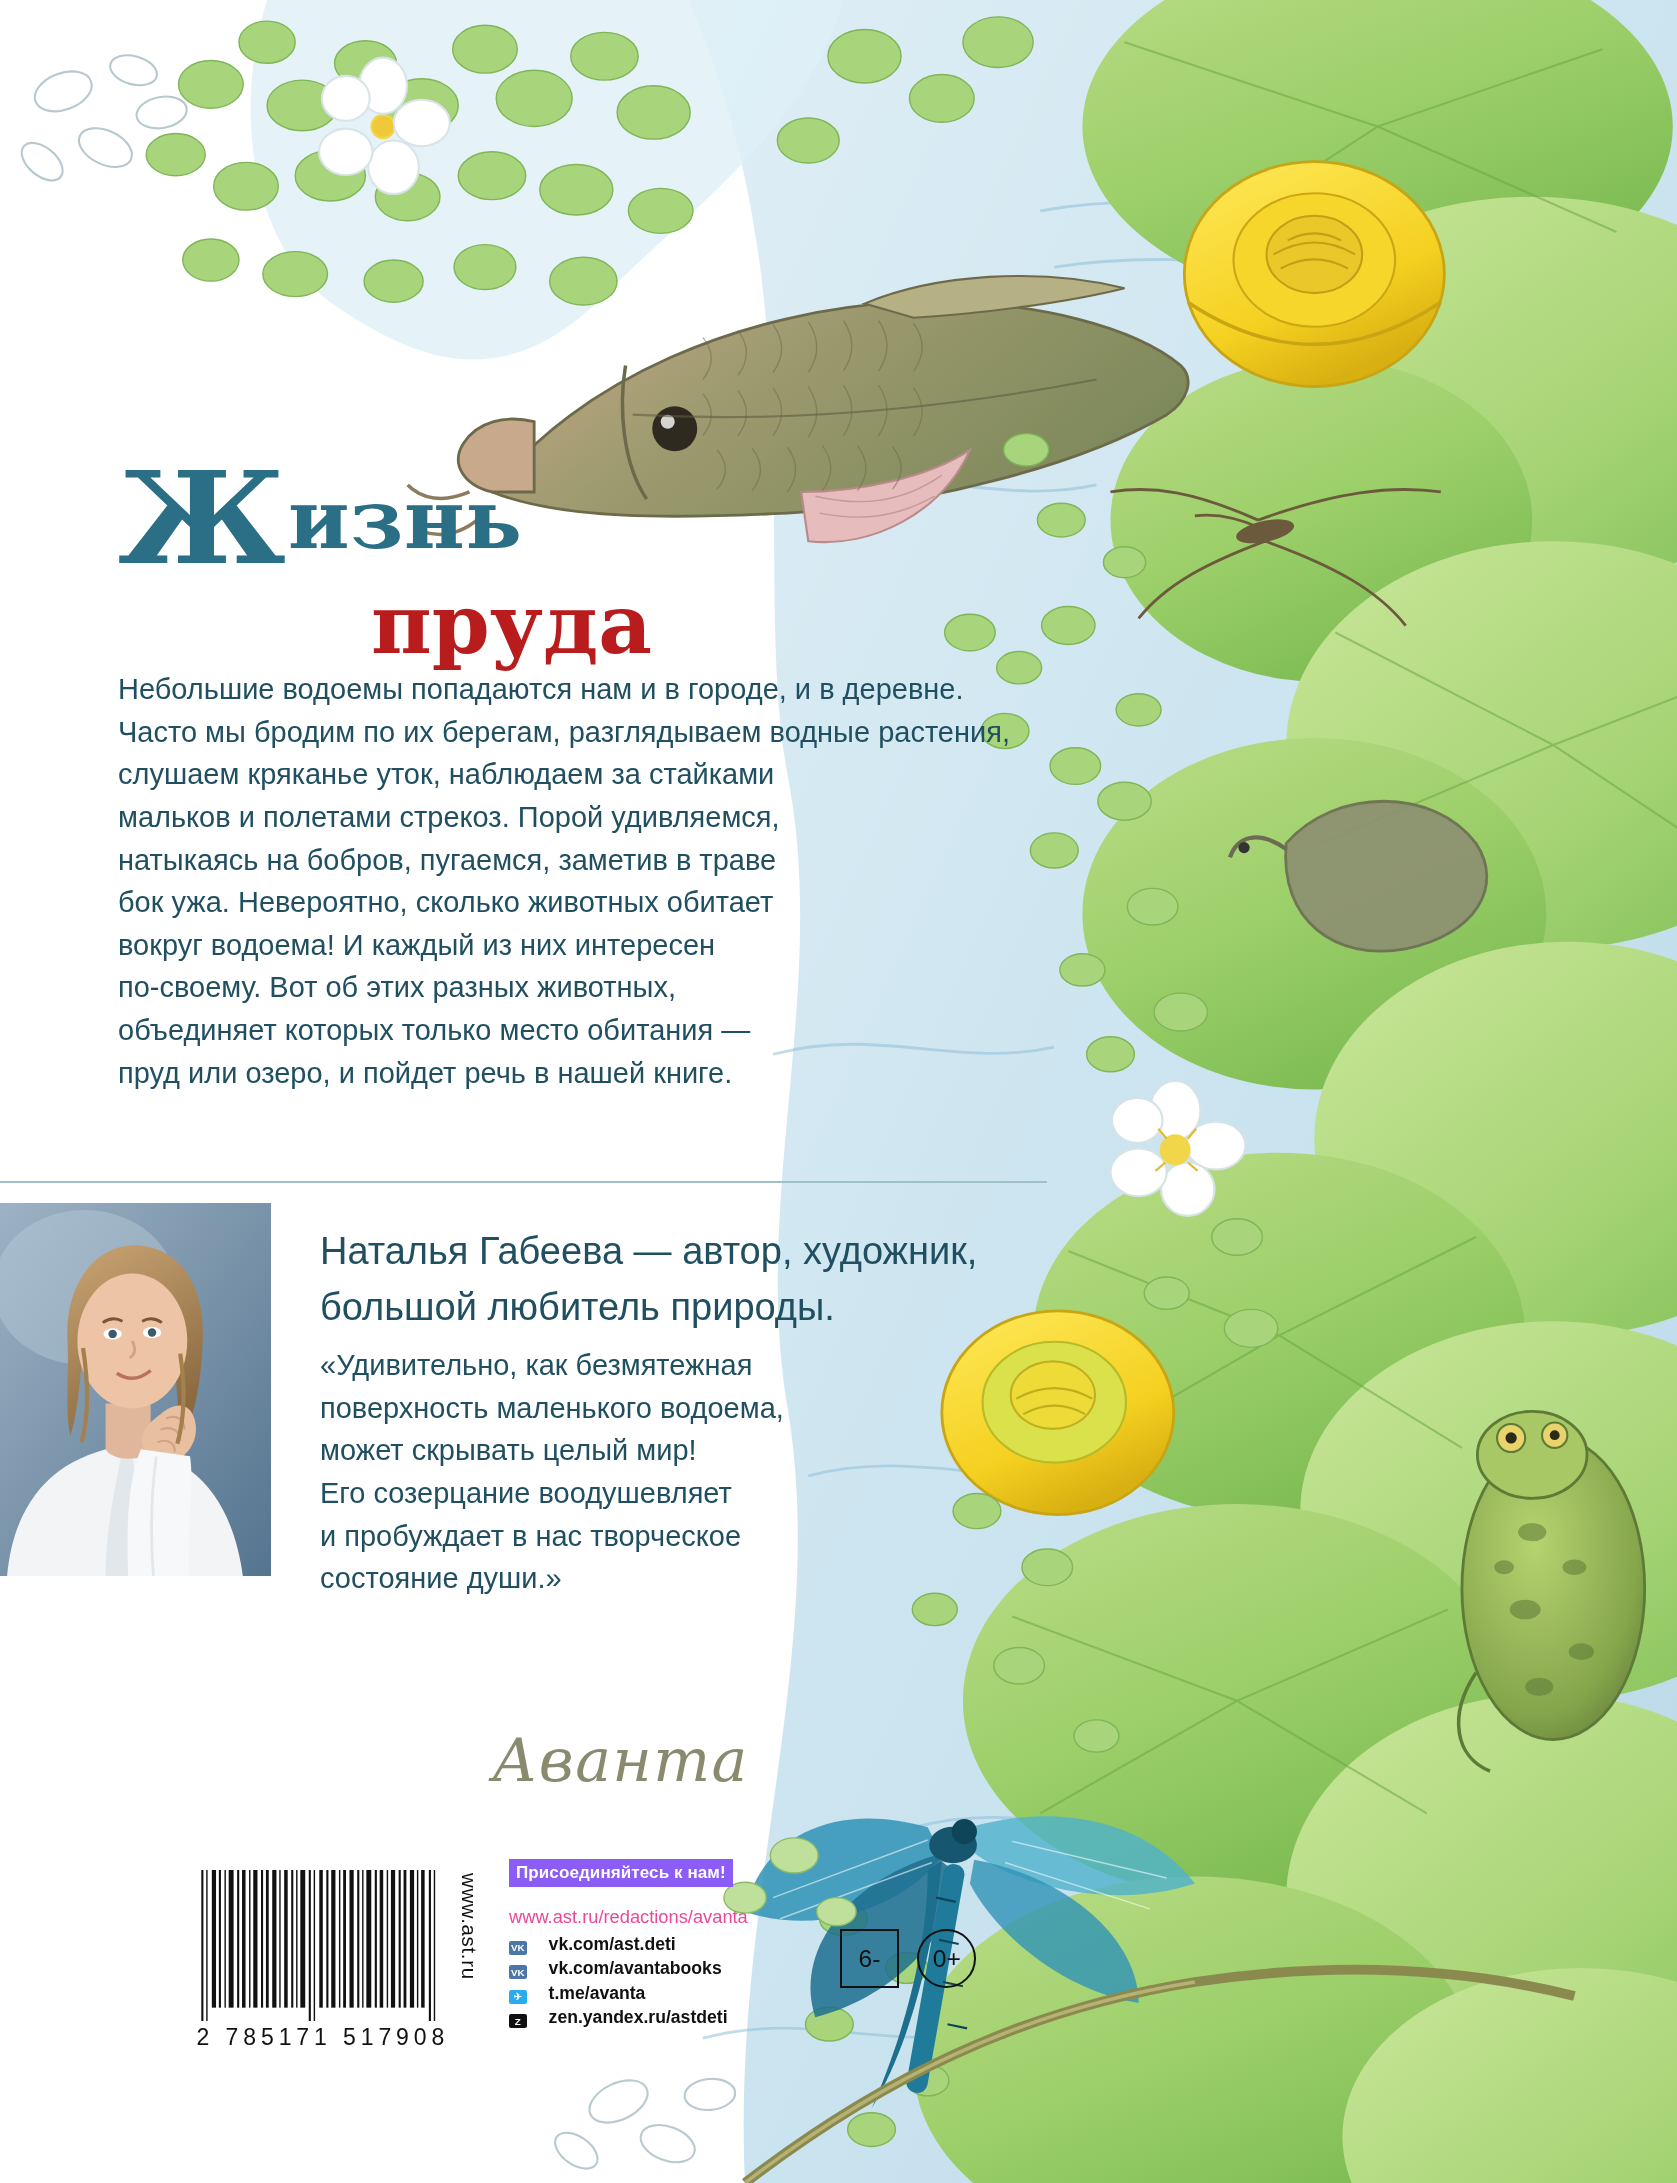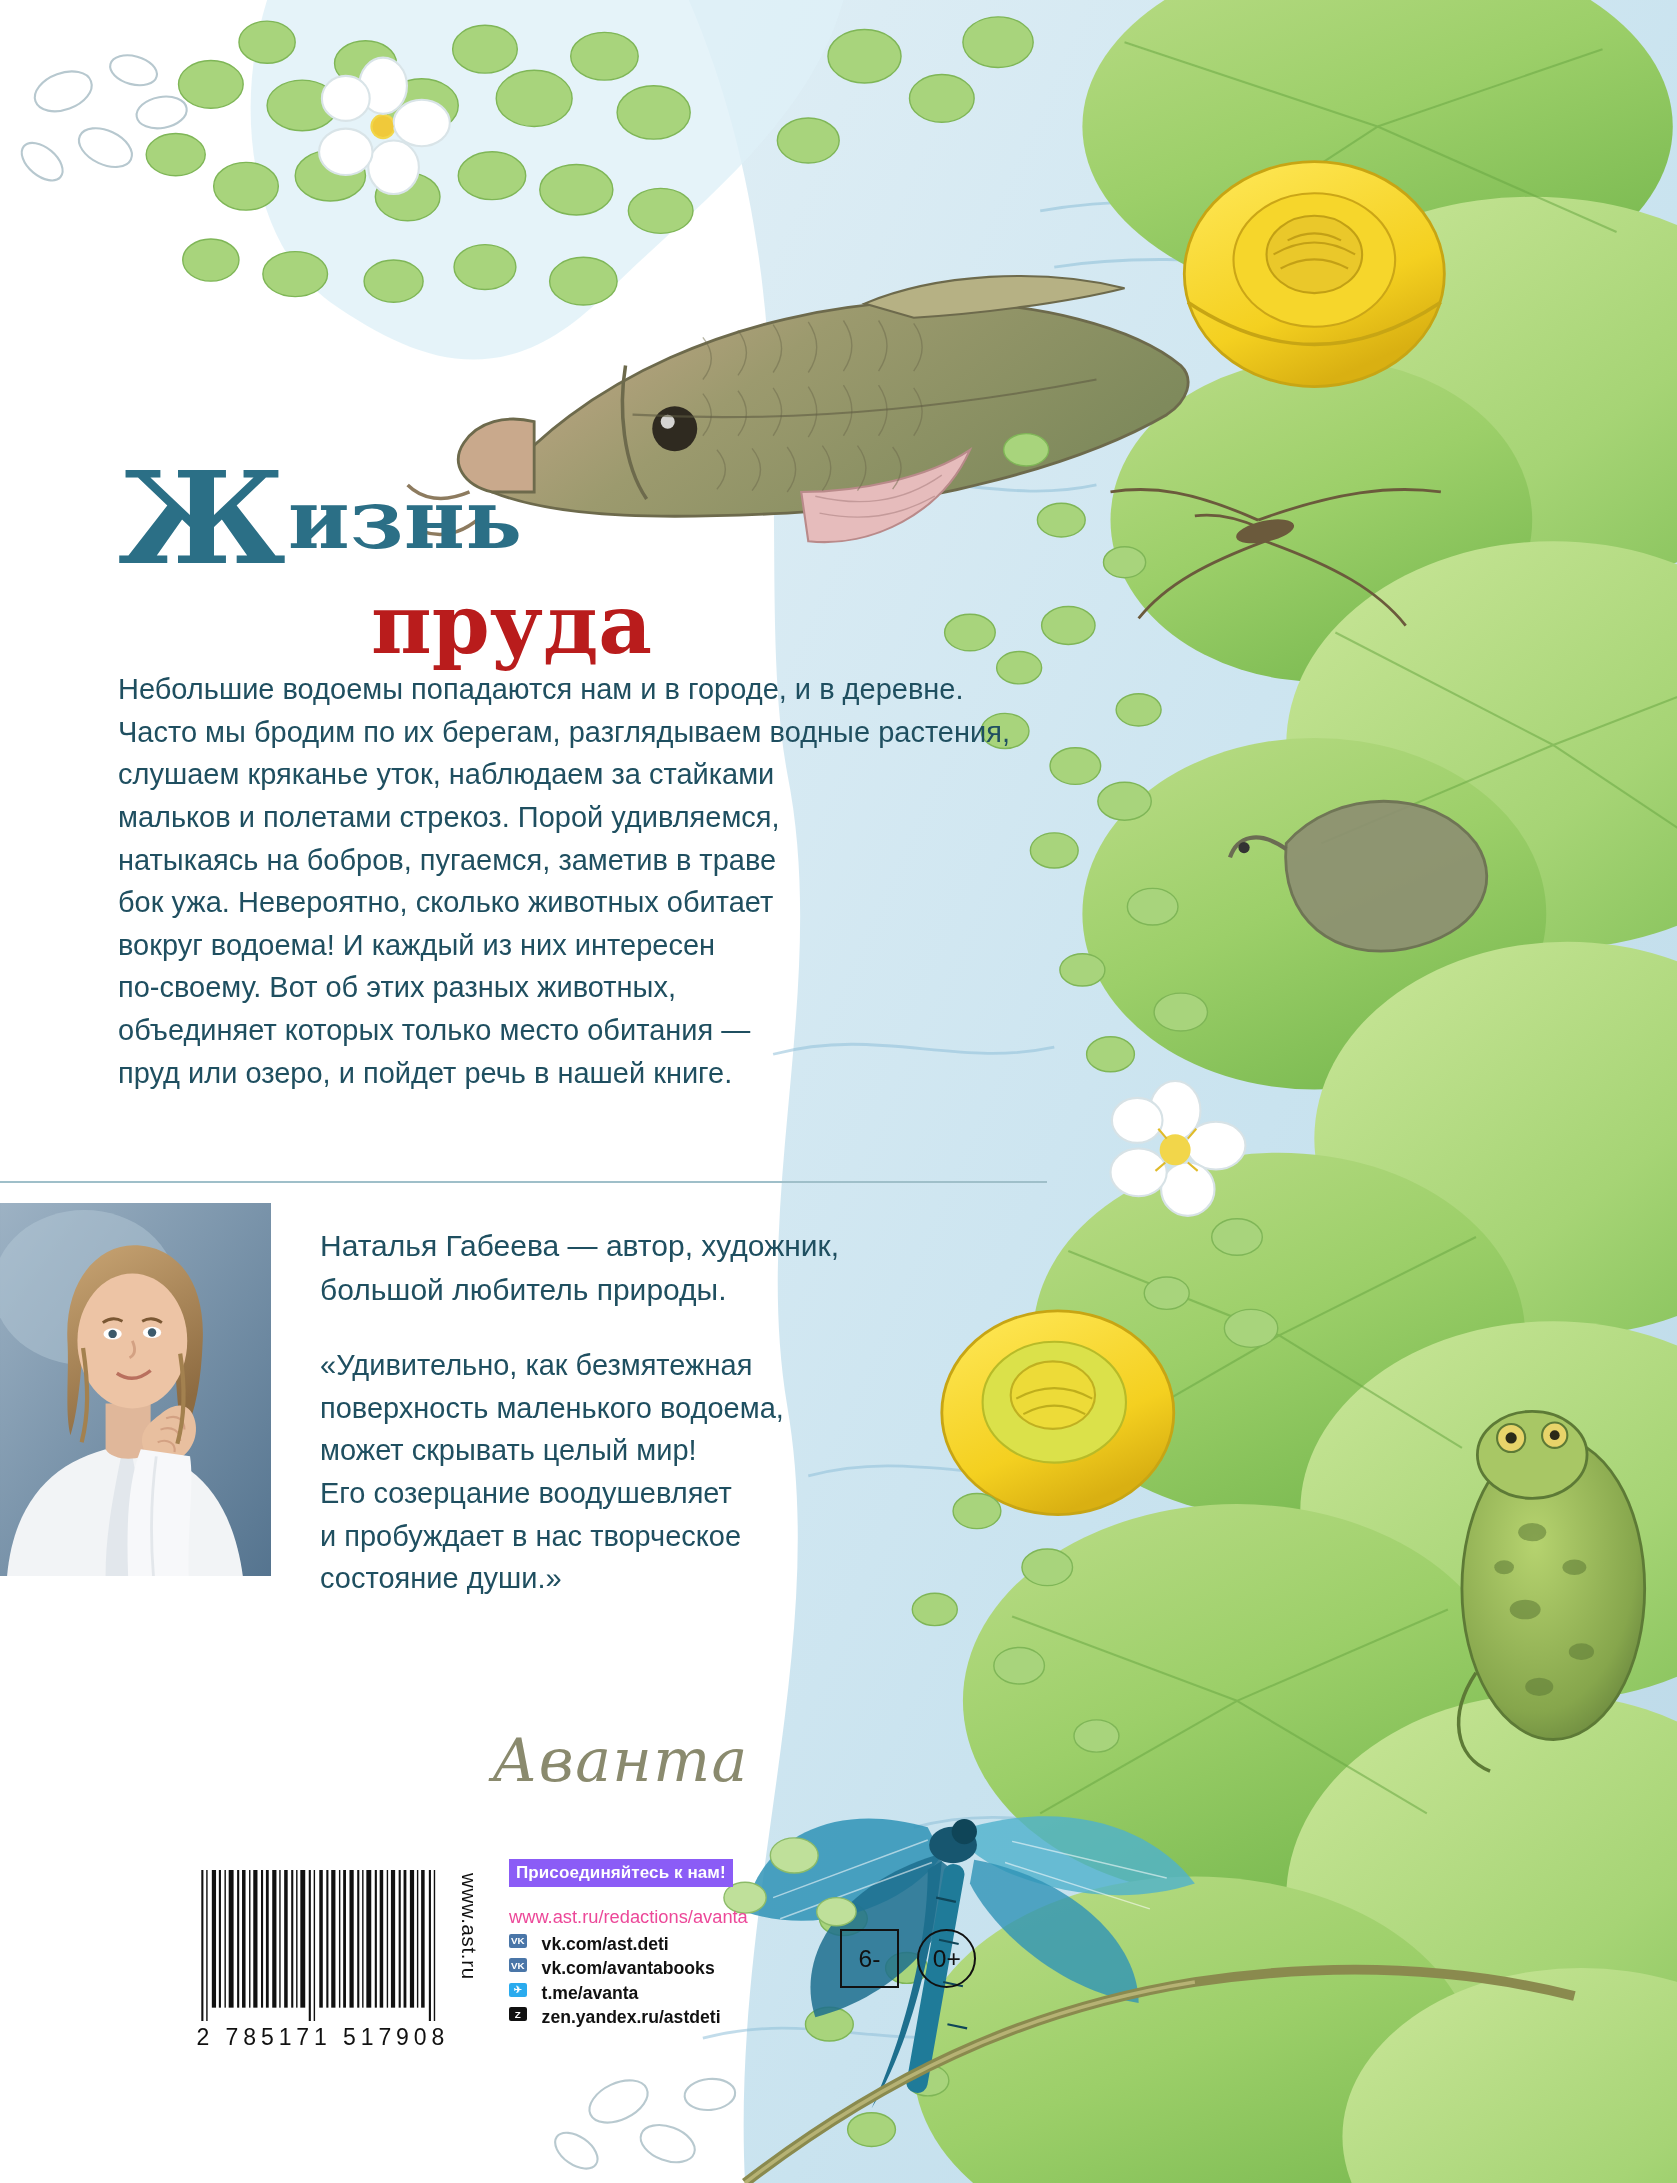--- a/index.html
+++ b/index.html
@@ -90,21 +90,21 @@
     height: 373px;
     overflow: hidden;
     background: #5d7d95;
   }
   .author-photo svg { display: block; }
   .author-text {
     position: absolute;
     left: 320px;
     top: 21px;
     width: 703px;
-    font-size: 30px;
+    font-size: 38px;
     line-height: 1.47;
     color: #1f4f60;
     white-space: pre-line;
   }
   .author-quote {
     position: absolute;
     left: 320px;
     top: 141px;
     width: 724px;
     font-size: 29px;
@@ -192,22 +192,22 @@
   }
   .social-site {
     margin-top: 19px;
     font-size: 18.3px;
     font-weight: 400;
     color: #ec4899;
   }
   .social-list { margin-top: 6.3px; }
   .social-row {
     display: flex;
-    align-items: flex-start;
-    gap: 15px;
+    align-items: flex-end;
+    gap: 22px;
     margin-bottom: 3.5px;
   }
   .social-ico {
     width: 17.6px;
     height: 14px;
     border-radius: 2.1px;
     display: inline-flex;
     align-items: center;
     justify-content: center;
     font-size: 9.8px;

